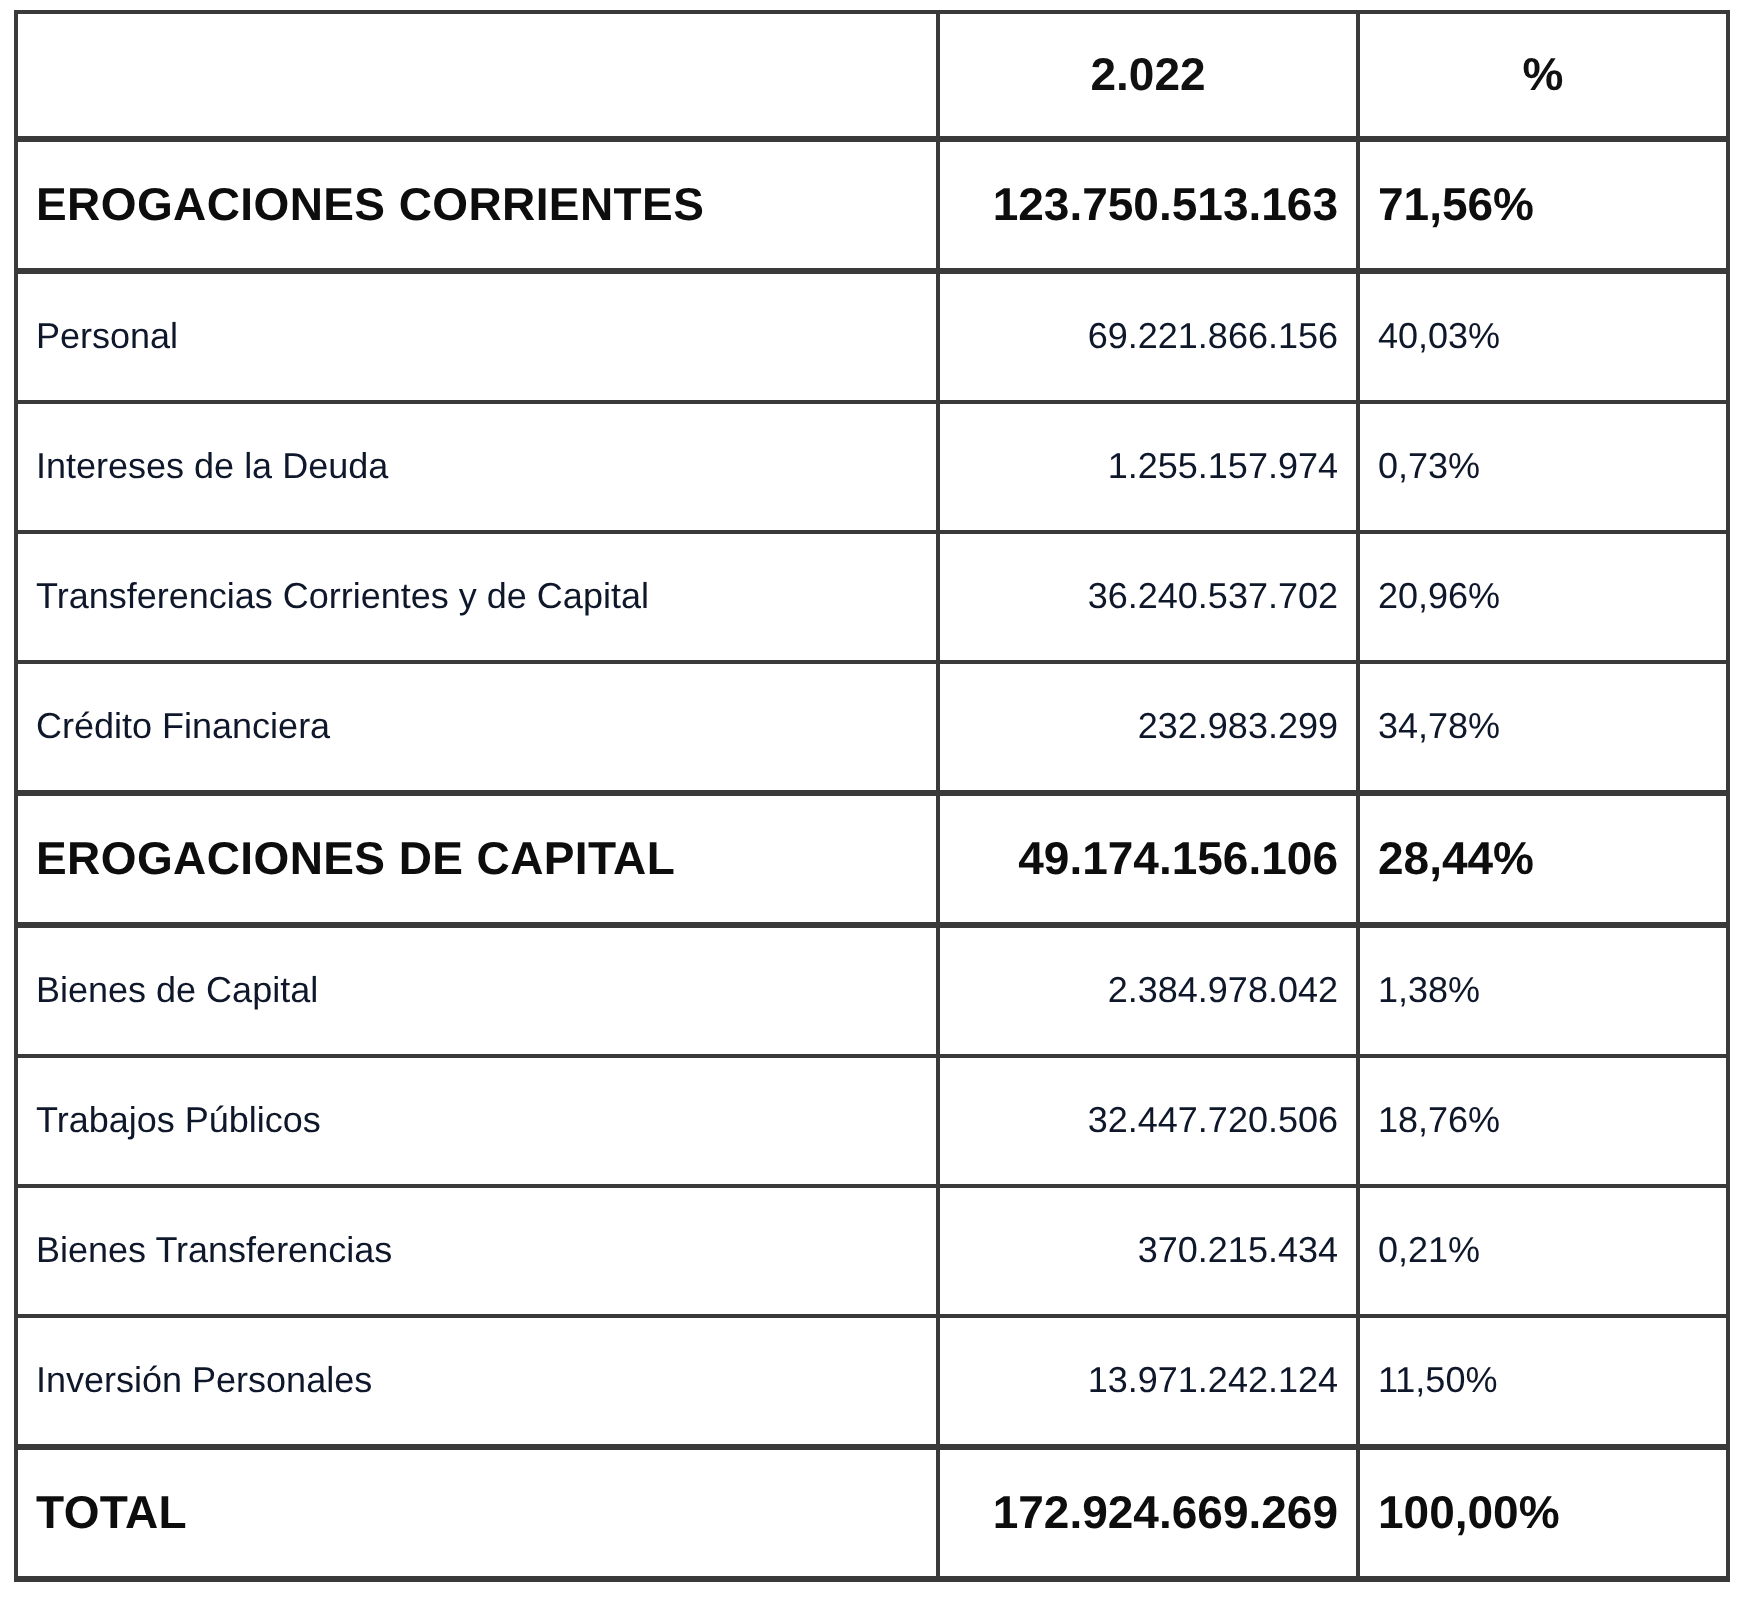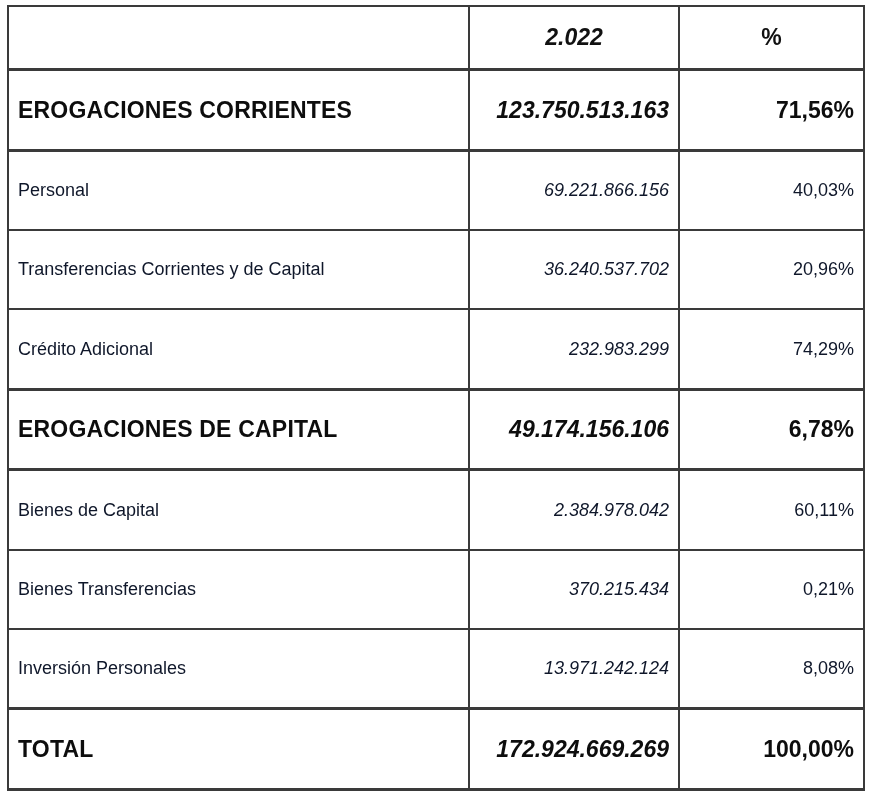--- a/index.html
+++ b/index.html
@@ -51,22 +51,22 @@
     text-align: center;
     font-weight: bold;
     color: #111111;
     font-size: 23px;
   }
 
   
   tr.data-row td { height: 60px; }
 
   td.concept-cell { text-align: left; }
-  td.amount-cell  { text-align: right; font-style: italic; }
-  td.pct-cell     { text-align: right; }
+  td.amount-cell  { text-align: right; }
+  td.pct-cell     { text-align: left; }
 
   
   tr.emphasis td {
     font-weight: bold;
     color: #0d0d0d;
     font-size: 23px;
     border-top-width: 3px;
     border-bottom-width: 3px;
   }
   tr.emphasis td.concept-cell { letter-spacing: 0.2px; }
@@ -93,48 +93,58 @@
           <td class="concept-cell">EROGACIONES CORRIENTES</td>
           <td class="amount-cell">123.750.513.163</td>
           <td class="pct-cell">71,56%</td>
         </tr>
         <tr class="data-row">
           <td class="concept-cell">Personal</td>
           <td class="amount-cell">69.221.866.156</td>
           <td class="pct-cell">40,03%</td>
         </tr>
         <tr class="data-row">
+          <td class="concept-cell">Intereses de la Deuda</td>
+          <td class="amount-cell">1.255.157.974</td>
+          <td class="pct-cell">0,73%</td>
+        </tr>
+        <tr class="data-row">
           <td class="concept-cell">Transferencias Corrientes y de Capital</td>
           <td class="amount-cell">36.240.537.702</td>
           <td class="pct-cell">20,96%</td>
         </tr>
         <tr class="data-row">
-          <td class="concept-cell">Crédito Adicional</td>
+          <td class="concept-cell">Crédito Financiera</td>
           <td class="amount-cell">232.983.299</td>
-          <td class="pct-cell">74,29%</td>
+          <td class="pct-cell">34,78%</td>
         </tr>
         <tr class="data-row emphasis">
           <td class="concept-cell">EROGACIONES DE CAPITAL</td>
           <td class="amount-cell">49.174.156.106</td>
-          <td class="pct-cell">6,78%</td>
+          <td class="pct-cell">28,44%</td>
         </tr>
         <tr class="data-row">
           <td class="concept-cell">Bienes de Capital</td>
           <td class="amount-cell">2.384.978.042</td>
-          <td class="pct-cell">60,11%</td>
+          <td class="pct-cell">1,38%</td>
+        </tr>
+        <tr class="data-row">
+          <td class="concept-cell">Trabajos Públicos</td>
+          <td class="amount-cell">32.447.720.506</td>
+          <td class="pct-cell">18,76%</td>
         </tr>
         <tr class="data-row">
           <td class="concept-cell">Bienes Transferencias</td>
           <td class="amount-cell">370.215.434</td>
           <td class="pct-cell">0,21%</td>
         </tr>
         <tr class="data-row">
           <td class="concept-cell">Inversión Personales</td>
           <td class="amount-cell">13.971.242.124</td>
-          <td class="pct-cell">8,08%</td>
+          <td class="pct-cell">11,50%</td>
         </tr>
         <tr class="data-row emphasis">
           <td class="concept-cell">TOTAL</td>
           <td class="amount-cell">172.924.669.269</td>
           <td class="pct-cell">100,00%</td>
         </tr>
       </tbody>
   </table>
 </div>
 

